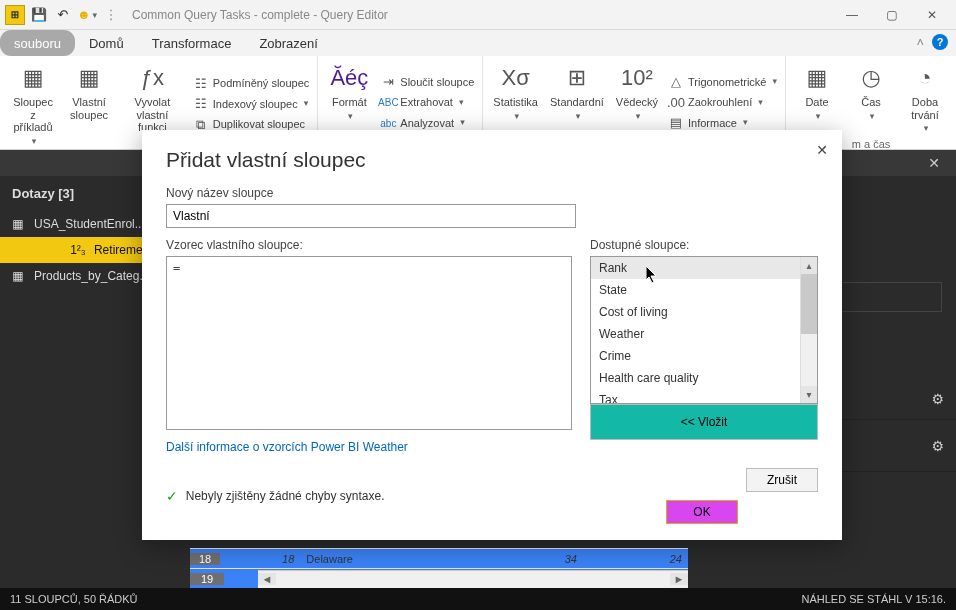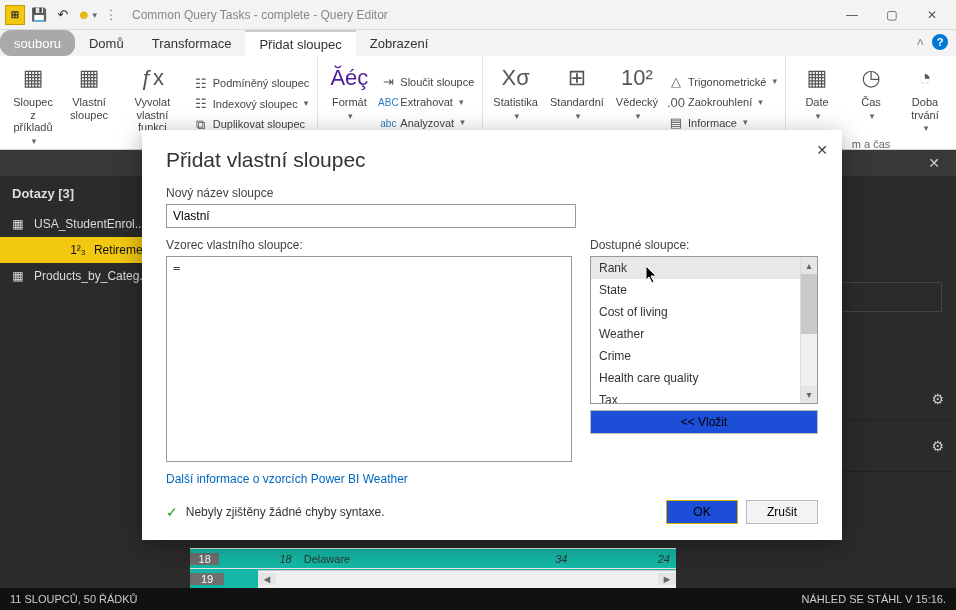--- a/index.html
+++ b/index.html
@@ -40,21 +40,21 @@
   
   .main { display: flex; height: calc(610px - 30px - 26px - 94px - 26px - 22px); background: #2b2b2b; position: relative; }
   .queries { width: 190px; background: #2b2b2b; color: #ddd; font-size: 12px; }
   .queries .hdr { padding: 10px 12px; font-weight: 600; font-size: 13px; background:#2b2b2b; }
   .queries .item { display: flex; align-items: center; gap: 8px; padding: 6px 10px; }
   .queries .item.sel { background: #f2c811; color: #111; justify-content: flex-end; }
   .queries .ic { width: 16px; display:inline-flex; justify-content:center; }
 
   
   .grid-area { flex: 1; background: #2b2b2b; position: relative; }
-  .grid-bottom { position: absolute; left: 0; right: 280px; bottom: 0; background: #14b8a6; font-size: 11px; }
+  .grid-bottom { position: absolute; left: 0; right: 268px; bottom: 0; background: #3b82f6; font-size: 11px; }
   .gr-row { display: flex; align-items: center; height: 20px; border-top: 1px solid #e6e6e6; }
   .gr-row .rn { width: 34px; background: #6f6f6f; color: #fff; text-align: center; }
   .gr-row .c1 { width: 90px; text-align: right; padding-right: 6px; font-style: italic; }
   .gr-row .c2 { width: 200px; padding-left: 6px; }
   .gr-row .c3 { width: 118px; text-align: right; padding-right: 6px; font-style: italic; }
   .gr-row .c4 { width: 118px; text-align: right; padding-right: 6px; font-style: italic; }
   .hscroll { height: 18px; background: #f0f0f0; display: flex; align-items:center; border-top:1px solid #ccc; margin-left:34px;}
   .hscroll .ar { width: 18px; text-align: center; color:#666; background:#e5e5e5;}
   .hscroll .track { flex:1; background:#f4f4f4; }
 
@@ -75,28 +75,28 @@
   .dialog .cols { display: flex; gap: 18px; margin-top: 10px; flex: 1; min-height: 0; }
   .dialog .left { flex: 1; display: flex; flex-direction: column; }
   .dialog .formula { flex: 1; border: 1px solid #999; padding: 4px 6px; font-size: 12px; color: #444; font-family: Consolas, monospace; min-height: 170px; resize: none; }
   .dialog .right { width: 228px; display: flex; flex-direction: column; }
   .dialog .listbox { flex: 1; border: 1px solid #999; overflow-y: auto; font-size: 12px; background:#fff; position:relative; max-height:148px; }
   .dialog .listbox .li { padding: 4px 8px; cursor: default; }
   .dialog .listbox .li.sel { background: #e8e8e8; }
   .dialog .scrollbar { position:absolute; right:0; top:0; width:17px; height:100%; background:#f0f0f0; border-left:1px solid #ddd; }
   .scrollbar .ar { height:17px; text-align:center; color:#666; font-size:10px; line-height:17px; background:#e5e5e5;}
   .scrollbar .thumb { background:#c9c9c9; height:60px; margin:0; }
-  .dialog .insert { height: 24px; border: 1px solid #bbb; background: #1d4ed8; margin-top: 6px; font-size: 12px; }
+  .dialog .insert { height: 36px; border: 1px solid #bbb; background: #14b8a6; font-size: 12px; }
   .dialog .link { color: #0066bf; font-size: 12px; margin-top: 10px; cursor: pointer; }
   .dialog .footer { display: flex; align-items: center; margin-top: auto; padding-top: 14px; }
   .dialog .check { color: #1a9b1a; font-size: 14px; margin-right: 8px; }
   .dialog .syntax-msg { font-size: 12px; color: #333; }
   .dialog .btns { margin-left: auto; display: flex; gap: 8px; }
   .dialog .btn { min-width: 72px; height: 24px; border: 1px solid #bdbdbd; background: #f3f3f3; font-size: 12px; padding: 0 14px; }
-  .dialog .btn.primary { background: #1d4ed8; border-color: #d9af00; color:#000; }
+  .dialog .btn.primary { background: #d946ef; border-color: #d9af00; color:#000;margin-top:32px; }
 
   .cursor { position:absolute; pointer-events:none; }
 </style>
 </head>
 <body>
 
 <div class="titlebar">
   <div class="qat">
     <div class="btn">
         <div class="app-icon">⊞</div>
@@ -109,21 +109,20 @@
   <div class="title">Common Query Tasks - complete - Query Editor</div>
   <div class="win-btn">—</div>
   <div class="win-btn">▢</div>
   <div class="win-btn">✕</div>
 </div>
 
 <div class="tabs">
   <div class="tab file">souboru</div>
   <div class="tab">Domů</div>
   <div class="tab">Transformace</div>
-  <div class="tab active">Přidat sloupec</div>
   <div class="tab">Zobrazení</div>
   <div class="help">
     <span style="color:#888">˄</span>
     <span class="help-circle">?</span>
   </div>
 </div>
 
 <div class="ribbon">
   <div class="rgroup">
     <div class="body">

